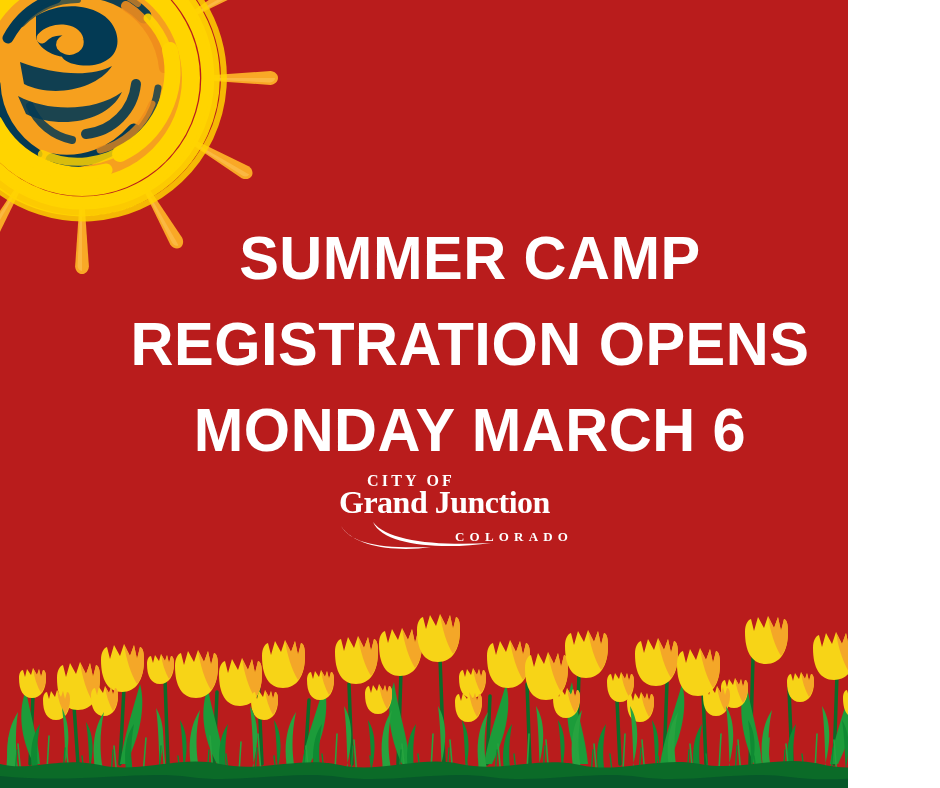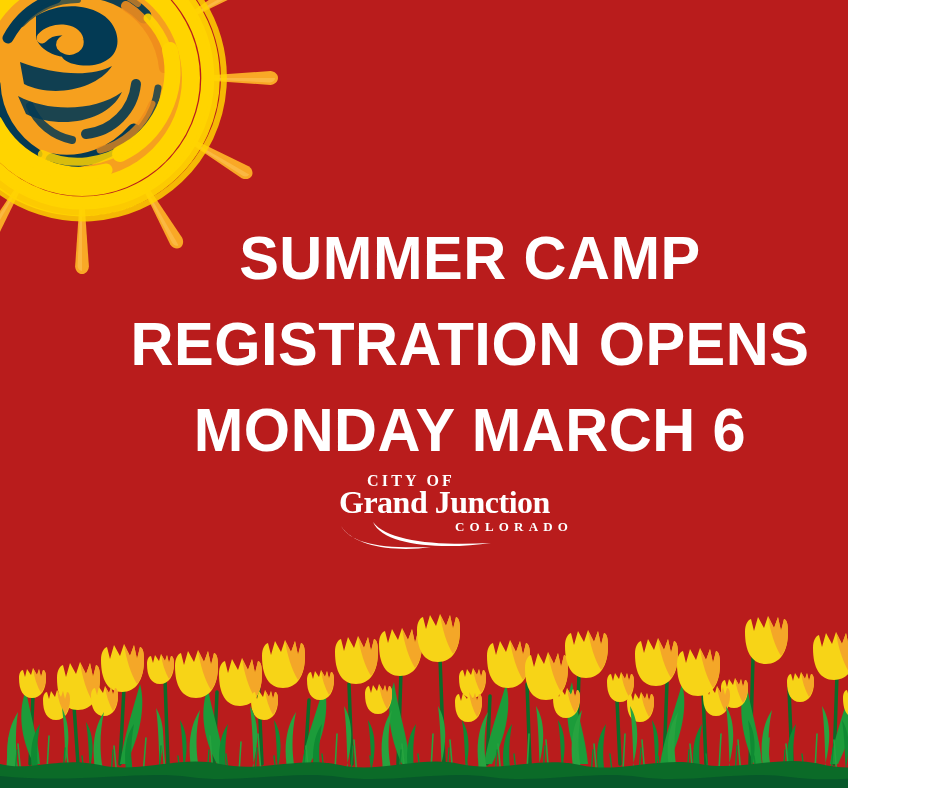--- a/index.html
+++ b/index.html
@@ -81,21 +81,21 @@
     font-weight: 700;
     font-size: 32px;
     line-height: 44px;
     letter-spacing: -0.5px;
     color: #ffffff;
     white-space: nowrap;
   }
   #logo-state {
     position: absolute;
     left: 116px;
-    top: 48px;
+    top: 58px;
     font-family: "Liberation Serif", serif;
     font-weight: 700;
     font-size: 13px;
     letter-spacing: 5.2px;
     line-height: 14px;
     color: #ffffff;
   }
   #logo-swoosh {
     position: absolute;
     left: 0px;

